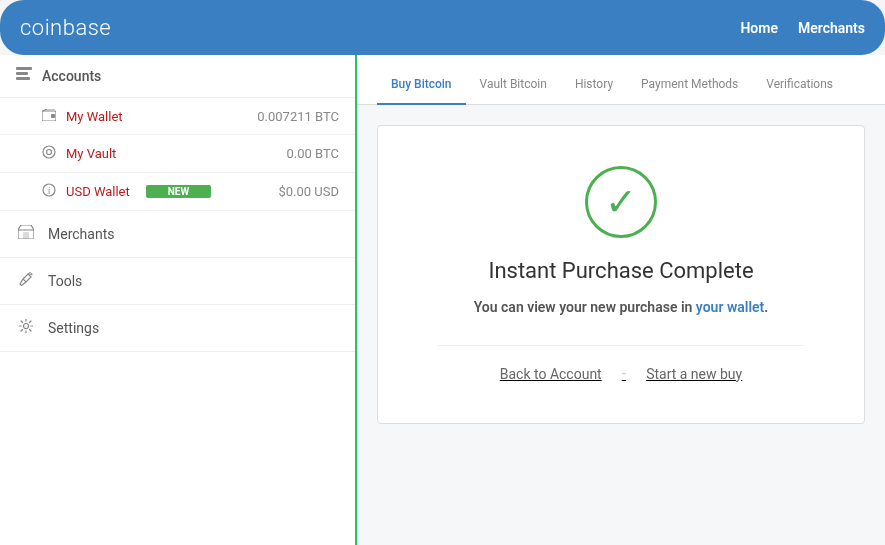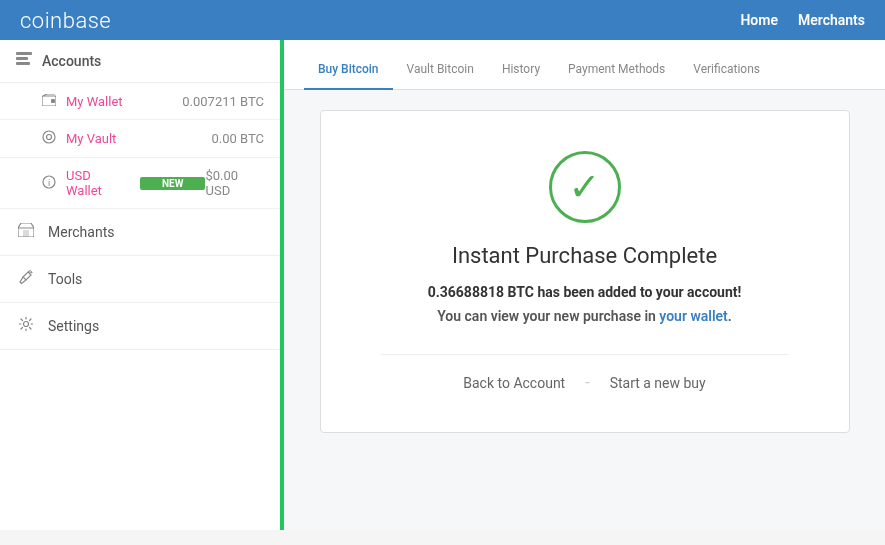--- a/index.html
+++ b/index.html
@@ -1,26 +1,27 @@
 <!DOCTYPE html>
 <html><head>
   <meta charset="utf-8">
   <style>
     * { box-sizing: border-box; margin: 0; padding: 0; }
     body { font-family: -apple-system, BlinkMacSystemFont, "Segoe UI", Roboto, sans-serif; background: #f5f5f5; height: 545px; width: 885px; overflow: hidden; }
 
     
     .header {
       background: #3a7fc1;
-      height: 40px;
+      height: 55px;
       display: flex;
       align-items: center;
       justify-content: space-between;
       padding: 0 20px;
       color: white;
+      border-radius: 24px;
     }
     .header-logo {
       font-size: 22px;
       font-weight: 300;
       letter-spacing: 0.5px;
       color: white;
     }
     .header-nav {
       display: flex;
       gap: 20px;
@@ -34,23 +35,23 @@
     }
 
     
     .layout {
       display: flex;
       height: calc(545px - 55px);
     }
 
     
     .sidebar {
-      width: 284px;
+      width: 357px;
       background: white;
-      border-right: 4px solid #22c55e;
+      border-right: 2px solid #22c55e;
       flex-shrink: 0;
       overflow-y: auto;
     }
 
     .sidebar-section-header {
       padding: 12px 16px;
       display: flex;
       align-items: center;
       gap: 10px;
       border-bottom: 1px solid #eee;
@@ -72,21 +73,21 @@
       padding: 10px 16px 10px 42px;
       border-bottom: 1px solid #f0f0f0;
       cursor: pointer;
     }
     .sidebar-wallet-left {
       display: flex;
       align-items: center;
       gap: 10px;
     }
     .sidebar-wallet-icon { color: #888; font-size: 14px; }
-    .sidebar-wallet-name { font-size: 13px; color: #ec4899; }
+    .sidebar-wallet-name { font-size: 13px; color: #b91c1c; }
     .sidebar-wallet-badge {
       background: #4caf50;
       color: white;
       font-size: 10px;
       font-weight: 700;
       padding: 1px 22px;
       border-radius: 2px;
       margin-left: 6px;
     }
     .sidebar-wallet-amount { font-size: 13px; color: #888; }
@@ -191,20 +192,21 @@
     }
 
     .success-actions {
       display: flex;
       justify-content: center;
       align-items: center;
       gap: 20px;
       border-top: 1px solid #eee;
       padding-top: 18px;
       margin-top: 10px;
+      text-decoration: underline;
     }
     .action-link {
       font-size: 14px;
       color: #666;
       cursor: pointer;
       text-decoration: none;
     }
     .action-separator {
       color: #ccc;
       font-size: 16px;
@@ -324,21 +326,20 @@
 
     <div class="content">
       <div class="success-card">
 
         <div class="success-icon">
           <span class="success-checkmark">✓</span>
         </div>
 
         <div class="success-title">Instant Purchase Complete</div>
 
-        <div class="success-amount">0.36688818 BTC has been added to your account!</div>
 
         <div class="success-view">
           <span>You can view your new purchase in </span><a href="#">your wallet</a><span>.</span>
         </div>
 
         <div class="success-actions">
           <a class="action-link">Back to Account</a>
           <span class="action-separator">-</span>
           <a class="action-link">Start a new buy</a>
         </div>

